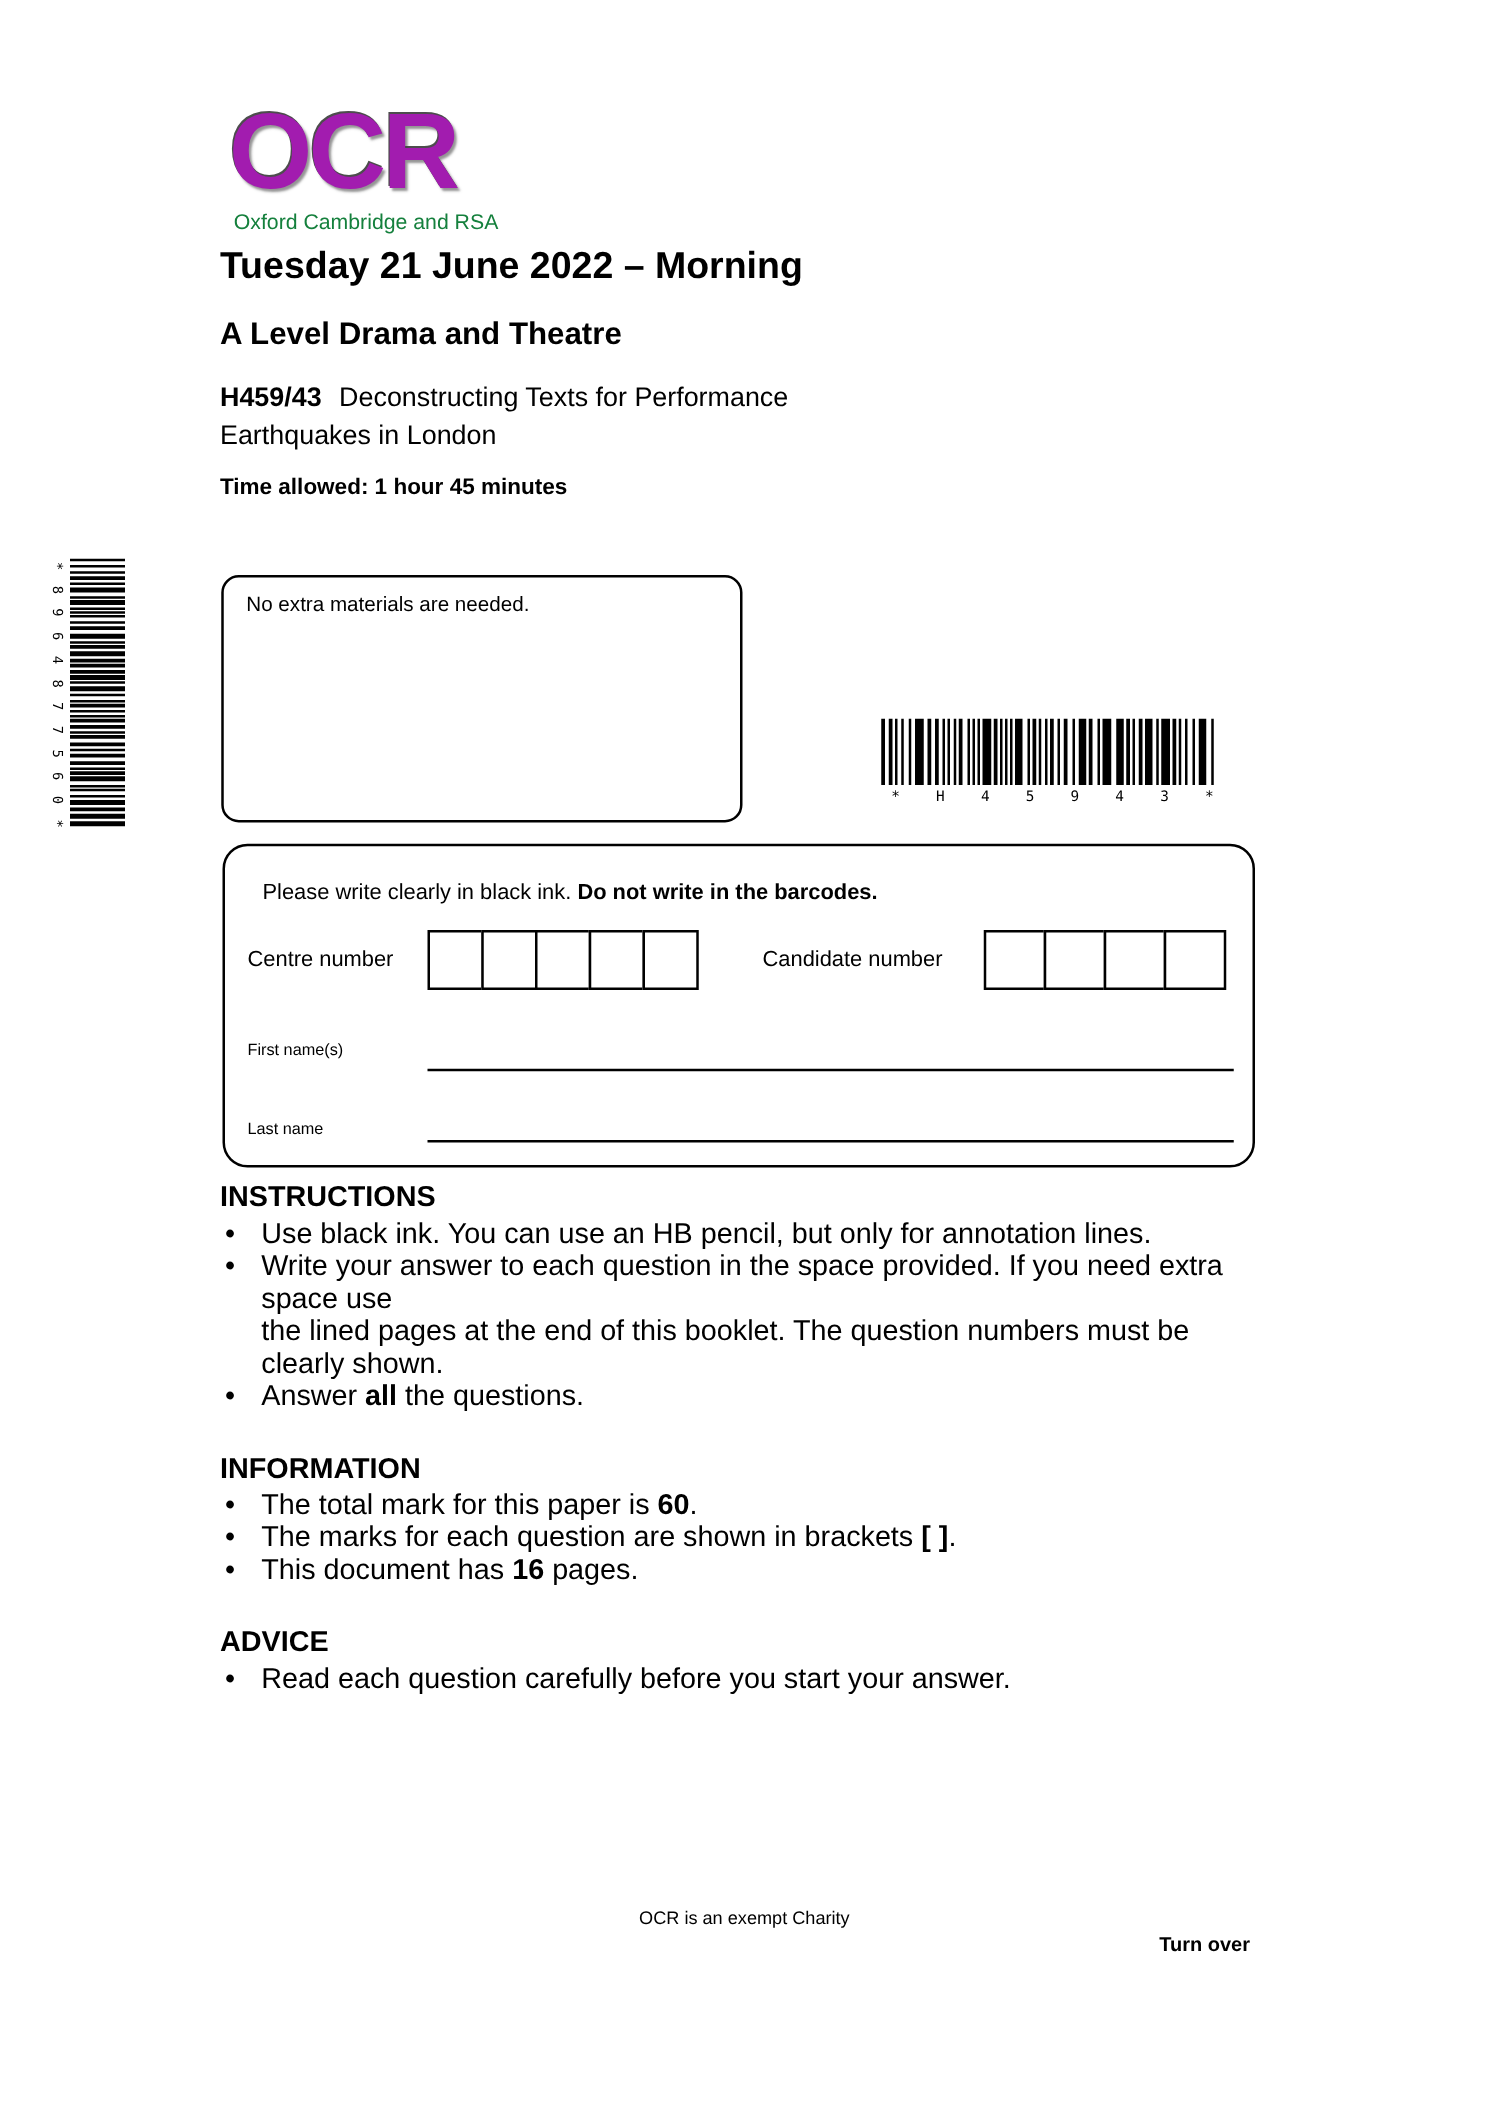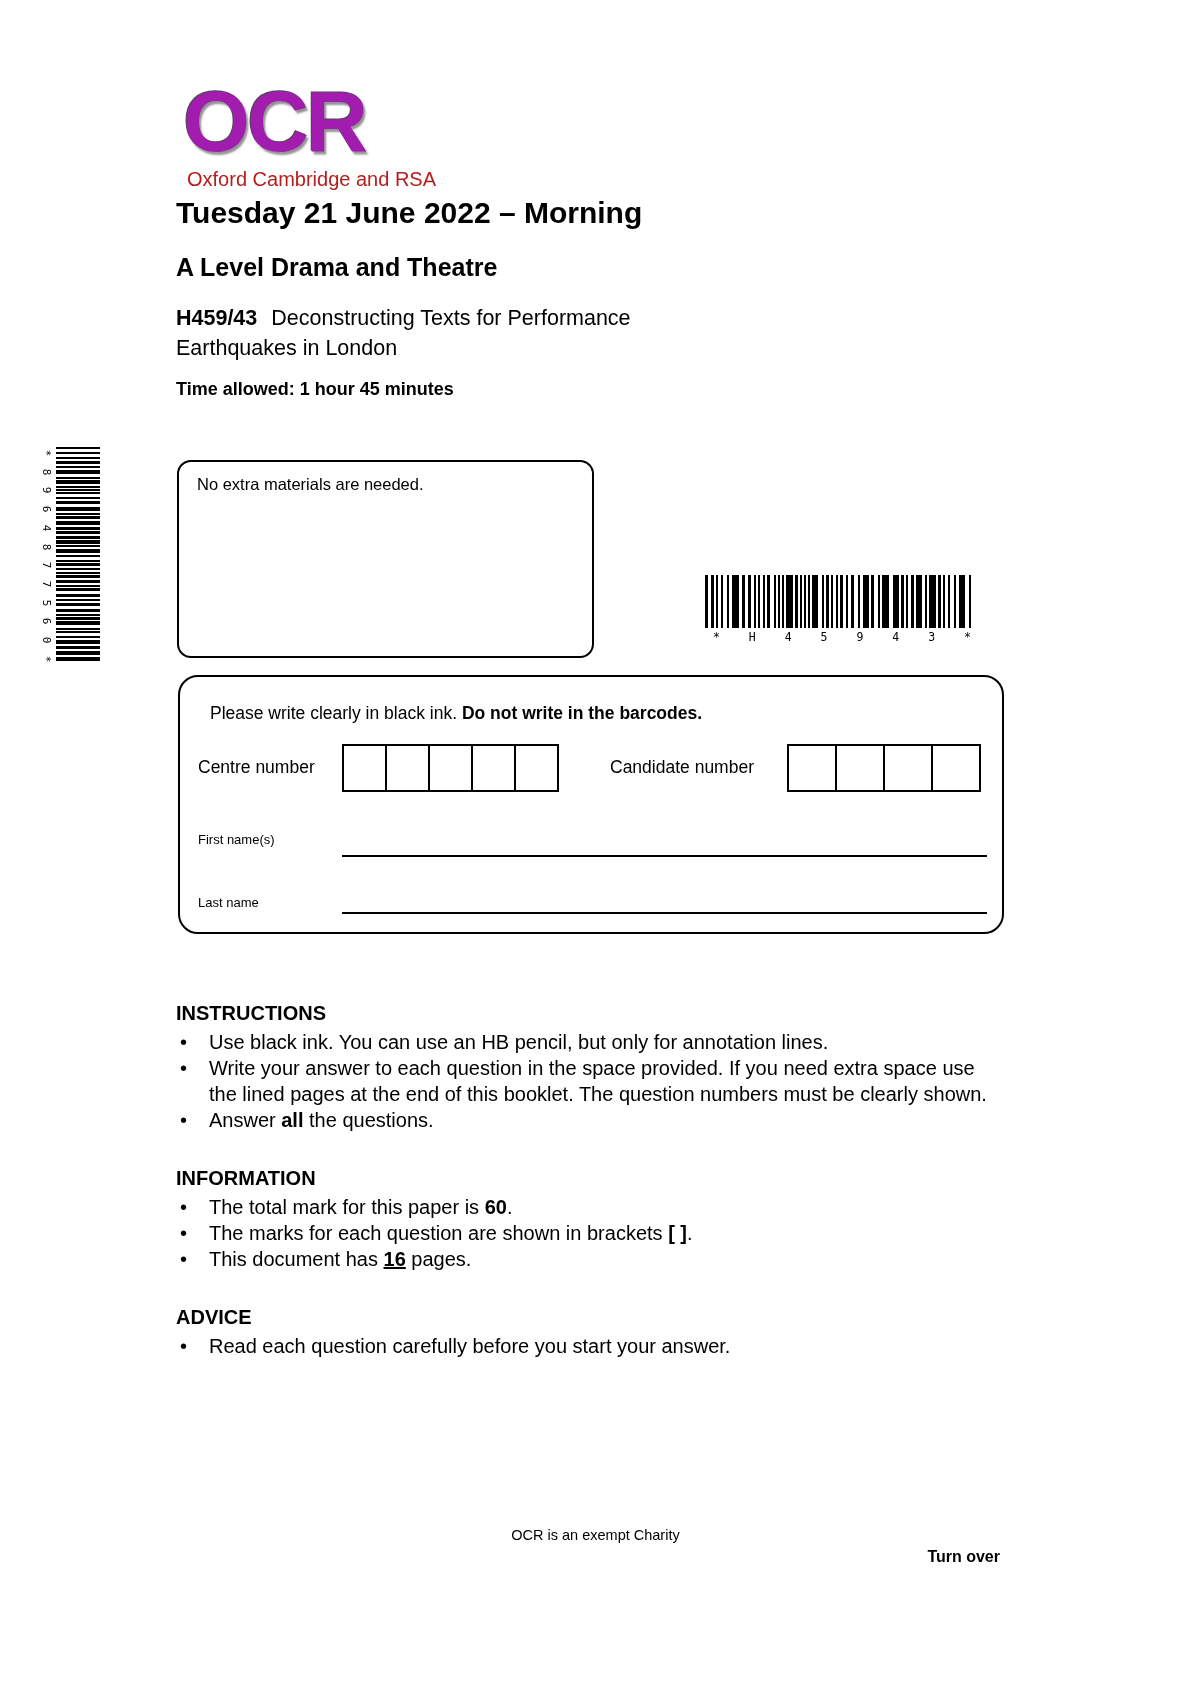--- a/index.html
+++ b/index.html
@@ -14,21 +14,21 @@
   }
   
   .logo{
     position:absolute;left:183px;top:78px;
     font-size:86px;line-height:1;font-weight:bold;
     letter-spacing:-3px;color:#a21caf;
     text-shadow:2px 3px 2px rgba(60,60,60,.55), -1px -1px 0 #4d4d4d;
   }
   .logo-tagline{
     position:absolute;left:187px;top:168px;
-    font-size:20px;color:#b91c1c;
+    font-size:17px;color:#15803d;
   }
   
   .date-title{position:absolute;left:176px;top:196px;font-size:30px;font-weight:bold;}
   .qualification{position:absolute;left:176px;top:253px;font-size:25px;font-weight:bold;}
   .paper-line{position:absolute;left:176px;top:306px;font-size:21.5px;}
   .paper-line .code{font-weight:bold;margin-right:14px;}
   .paper-subtitle{position:absolute;left:176px;top:336px;font-size:21.5px;}
   .time-allowed{position:absolute;left:176px;top:379px;font-size:18px;font-weight:bold;}
   
   .vbarcode{position:absolute;left:38px;top:447px;width:62px;height:218px;}
@@ -63,21 +63,21 @@
   .please-line{position:absolute;left:30px;top:26px;font-size:17.5px;}
   .please-line .b{font-weight:bold;}
   .cn-label{position:absolute;left:18px;top:80px;font-size:17.5px;}
   .cells{position:absolute;display:flex;}
   .cell{width:45px;height:48px;border:2px solid #000;margin-left:-2px;box-sizing:border-box;background:#fff;}
   .cell:first-child{margin-left:0;}
   .cells.cand .cell{width:50px;}
   .name-label{position:absolute;left:18px;font-size:13px;}
   .name-line{position:absolute;left:162px;width:645px;border-bottom:2px solid #000;}
   
-  .sections{position:absolute;left:176px;top:1000px;width:824px;font-size:20px;}
+  .sections{position:absolute;left:176px;top:944px;width:824px;font-size:23px;}
   .sec-heading{font-weight:bold;line-height:26px;margin-bottom:3px;}
   .sec-heading.gap{margin-top:32px;}
   .bullet-row{display:flex;line-height:26px;}
   .bullet-row .dot{width:29px;padding-left:4px;flex:none;}
   
   .footer-left{position:absolute;left:151px;top:1527px;font-size:14.5px;line-height:25px;}
   .footer-center{position:absolute;left:0;right:0;top:1527px;text-align:center;font-size:14.5px;}
   .footer-right{position:absolute;right:191px;top:1548px;font-size:16px;font-weight:bold;}
 </style>
 </head>
@@ -273,21 +273,21 @@
       <div class="bullet-row">
         <span class="dot">•</span>
         <span class="bullet-text"><span>The total mark for this paper is </span><span style="font-weight: bold;">60</span><span>.</span></span>
       </div>
       <div class="bullet-row">
         <span class="dot">•</span>
         <span class="bullet-text"><span>The marks for each question are shown in brackets </span><span style="font-weight: bold;">[ ]</span><span>.</span></span>
       </div>
       <div class="bullet-row">
         <span class="dot">•</span>
-        <span class="bullet-text"><span>This document has </span><span style="font-weight: bold; text-decoration: underline;">16</span><span> pages.</span></span>
+        <span class="bullet-text"><span>This document has </span><span style="font-weight: bold;">16</span><span> pages.</span></span>
       </div>
       <div class="sec-heading gap">ADVICE</div>
       <div class="bullet-row">
         <span class="dot">•</span>
         <span class="bullet-text"><span>Read each question carefully before you start your answer.</span></span>
       </div>
     </div>
 
   <div class="footer-center">OCR is an exempt Charity</div>
   <div class="footer-right">Turn over</div>

